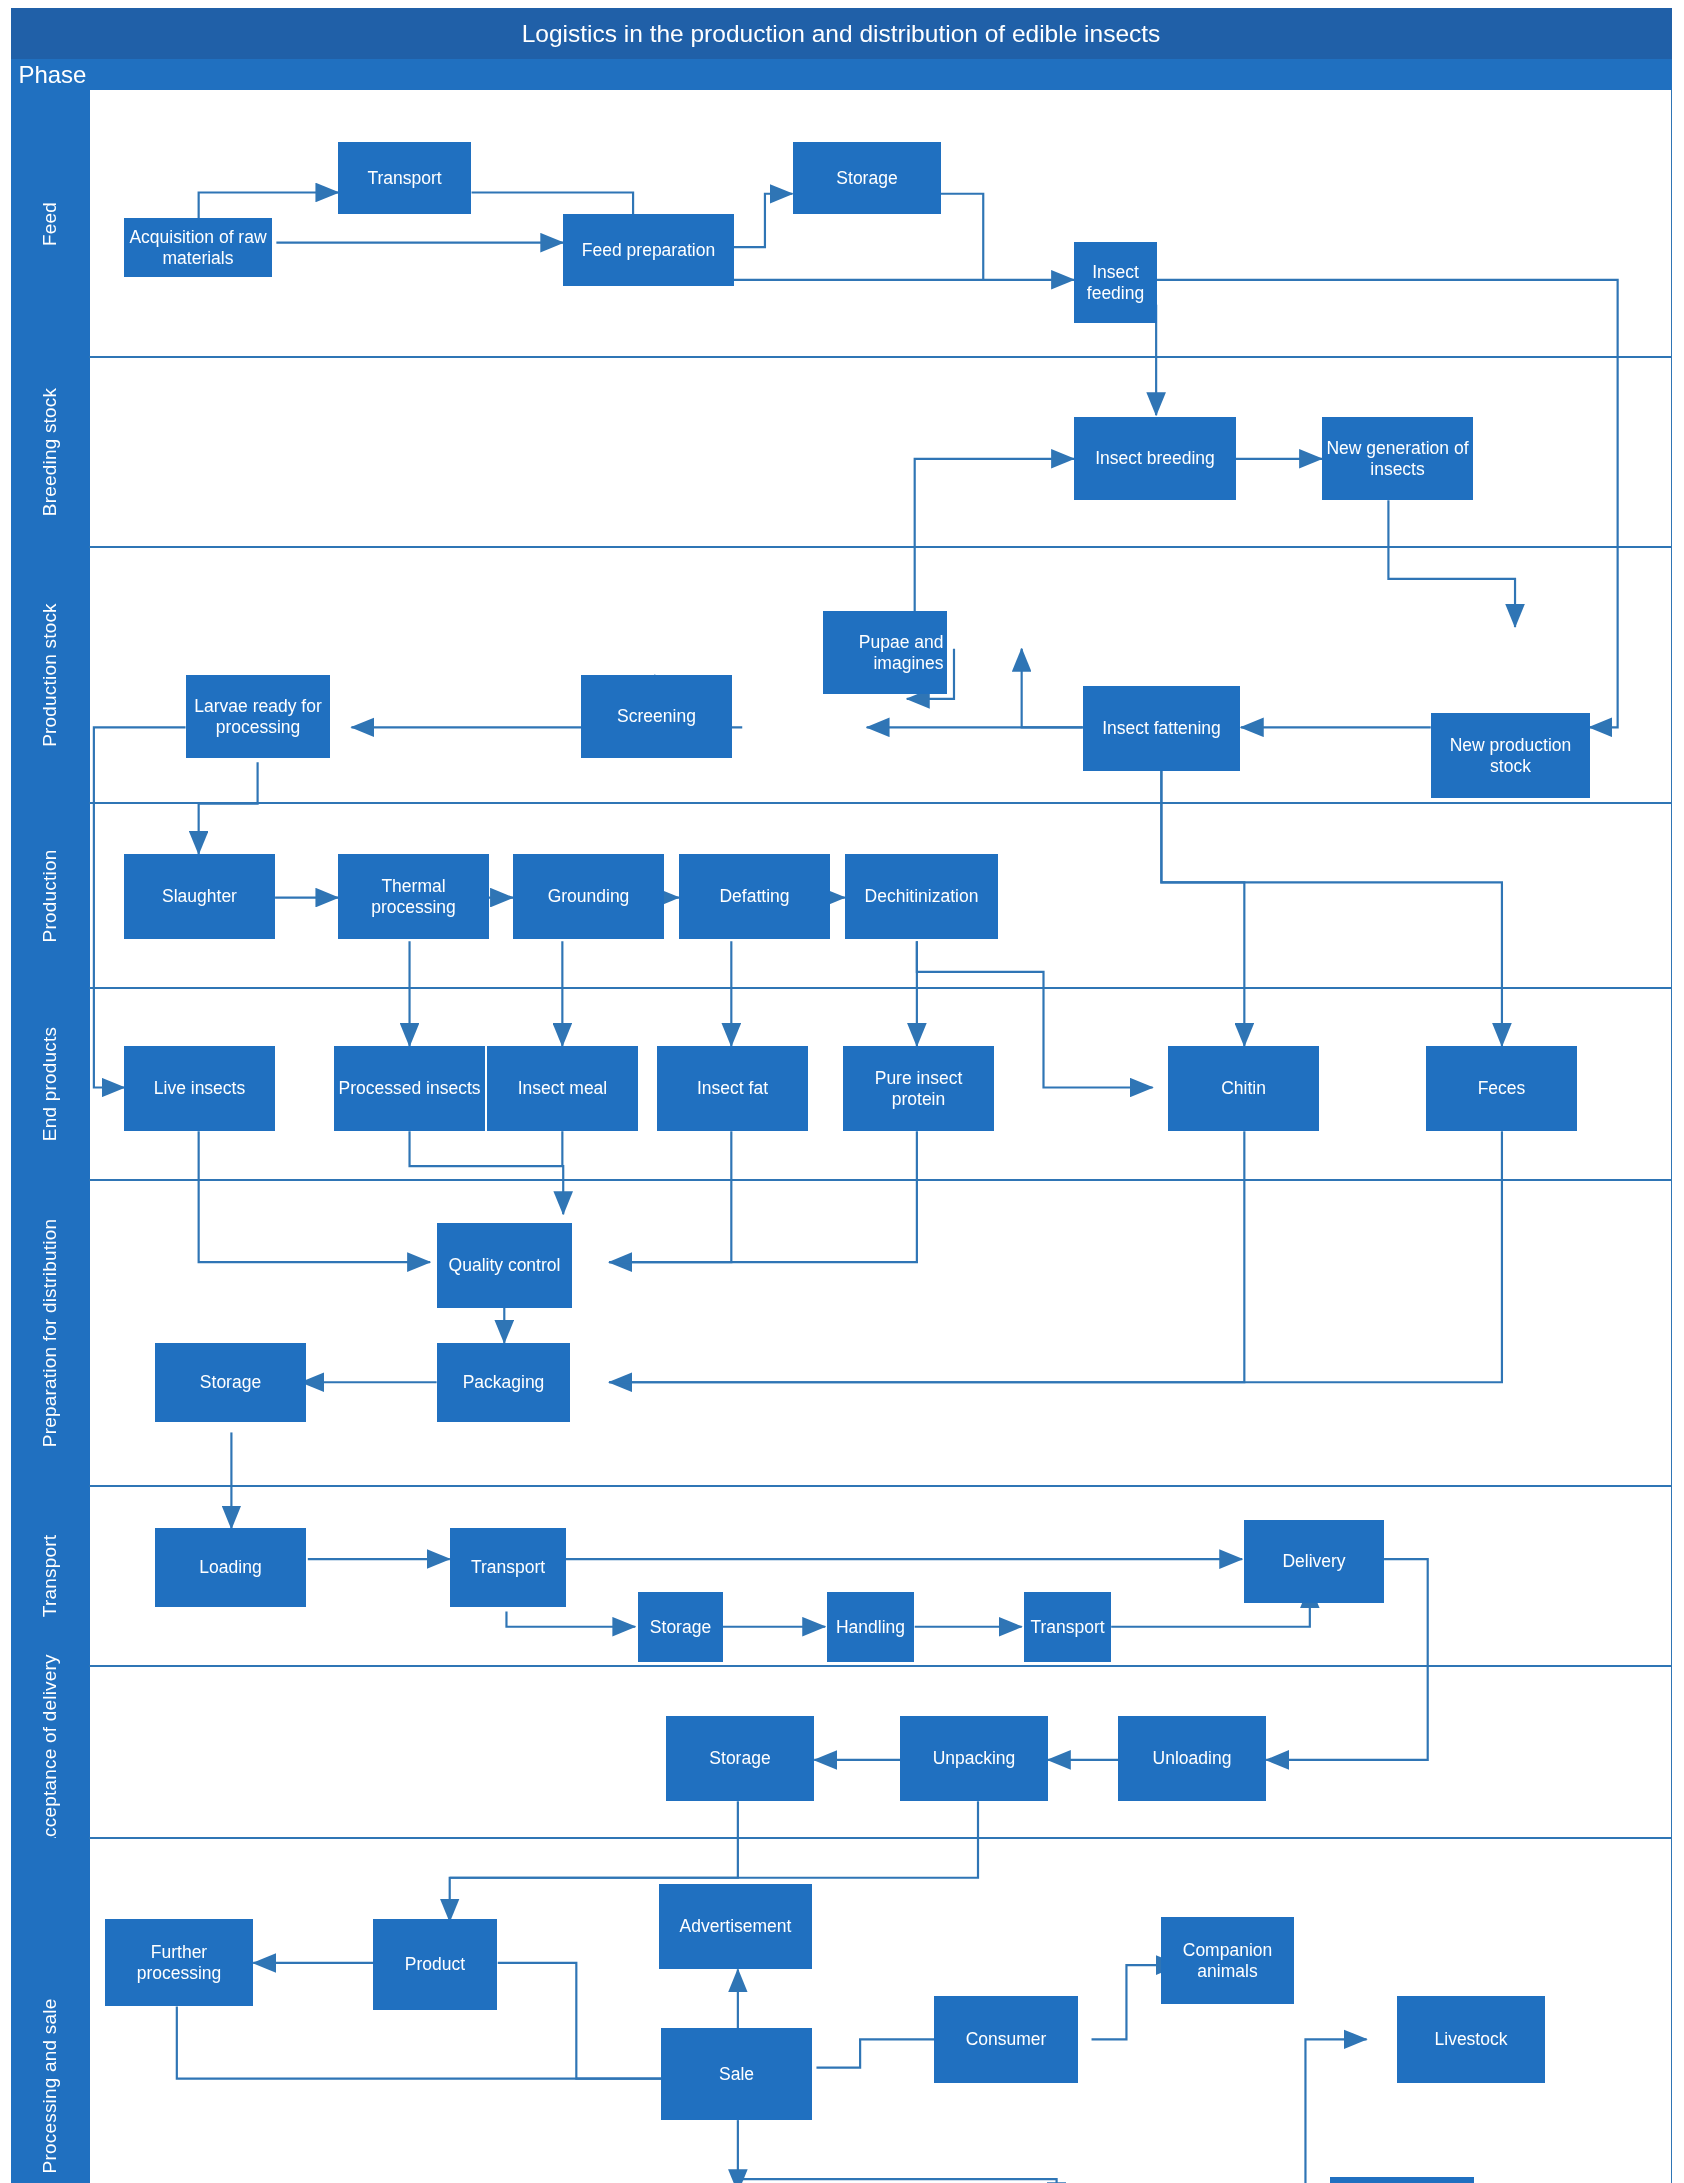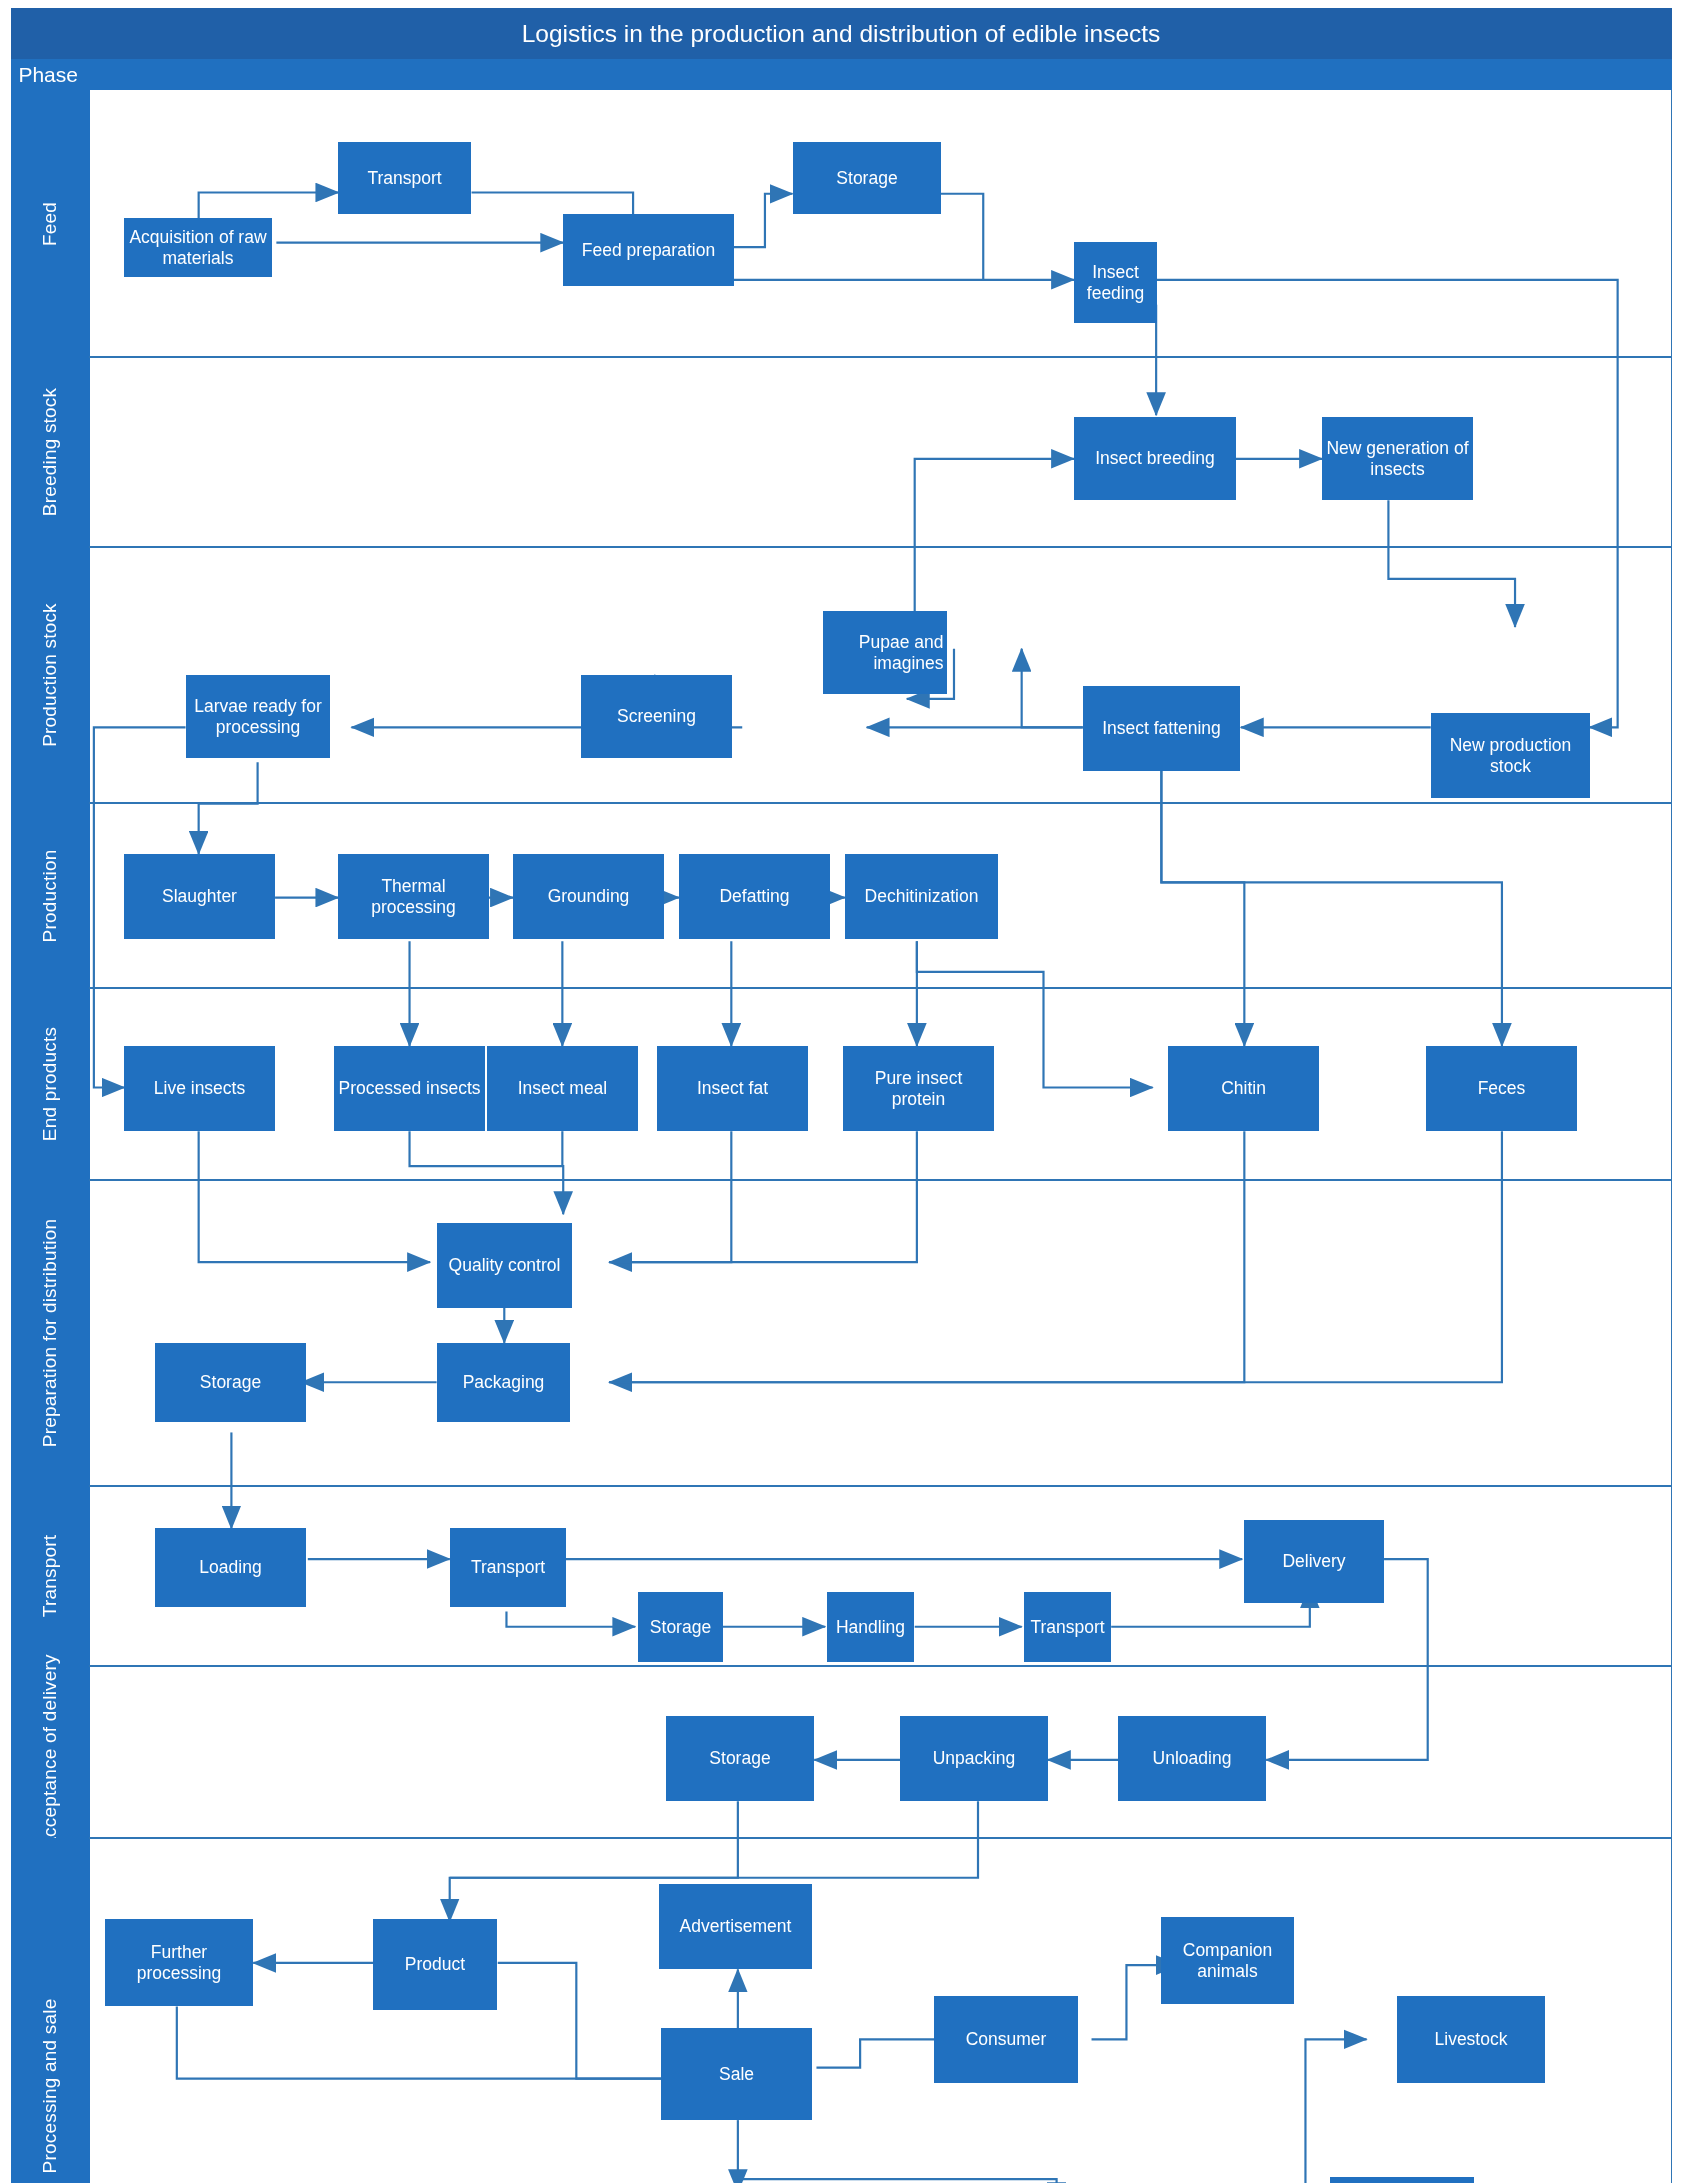--- a/index.html
+++ b/index.html
@@ -39,21 +39,21 @@
     box-sizing: border-box;
   }
   .phase-header {
     position: absolute;
     left: 10.5px;
     top: 59px;
     width: 1661px;
     height: 31px;
     background: #2070c0;
     color: #ffffff;
-    font-size: 21px;
+    font-size: 24px;
     display: flex;
     align-items: center;
     padding-left: 7.9px;
     box-sizing: border-box;
   }
   .phase-col {
     position: absolute;
     left: 10.5px;
     width: 79px;
     background: #2070c0;

